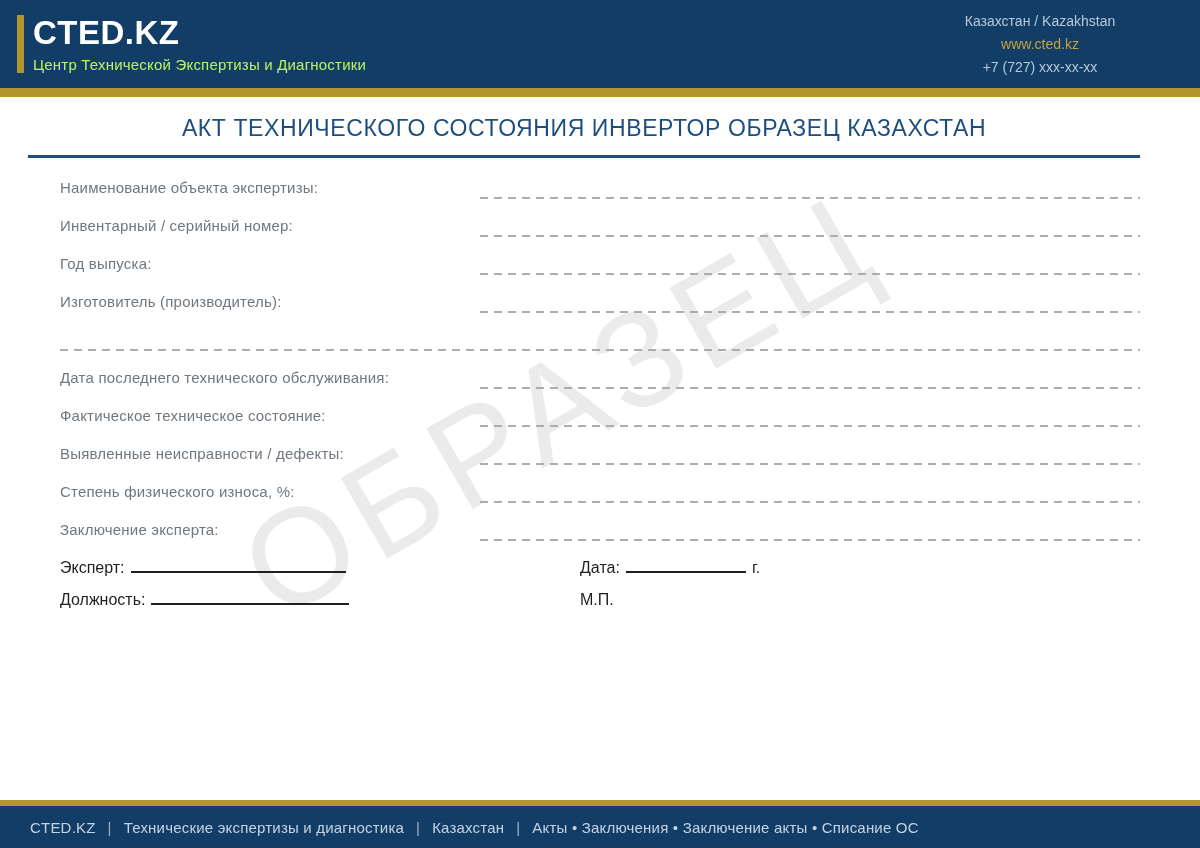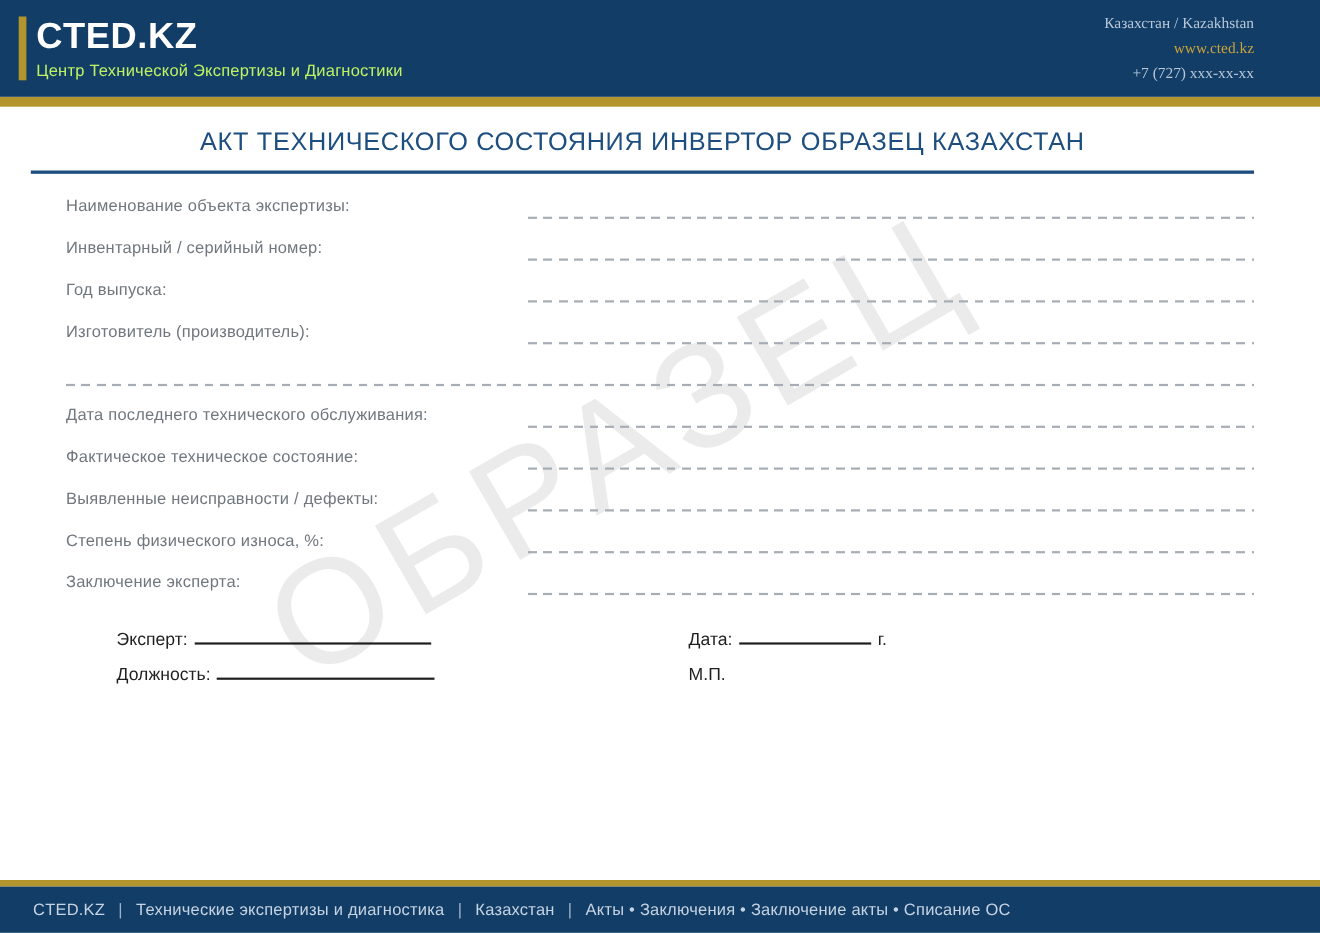--- a/index.html
+++ b/index.html
@@ -19,21 +19,21 @@
     padding:0 60px 0 0;
   }
   .brand-block { display:flex; align-items:stretch; padding:12px 0 12px 17px; }
   .brand-bar { width:7px; background:#b3952e; margin-right:9px; }
   .brand-text .brand-name {
     color:#ffffff; font-size:33px; font-weight:bold; letter-spacing:0.5px; line-height:36px;
   }
   .brand-text .brand-tagline {
     color:#bef264; font-size:15px; margin-top:5px; letter-spacing:0.2px;
   }
-  .contact-block { text-align:right; width:200px; margin-right:0;font-family:Liberation Serif, serif; }
+  .contact-block { text-align:center; width:200px; margin-right:0; }
   .contact-block div { font-size:14px; line-height:23px; }
   .contact-region { color:#b9c8d9; }
   .contact-site { color:#c9a23a; }
   .contact-phone { color:#b9c8d9; }
 
   .gold-divider { height:9px; background:#b3952e; }
 
   
   .title-wrap { padding:17px 60px 0 28px; position:relative; z-index:2; }
   .doc-title {
@@ -48,21 +48,21 @@
   .row-label {
     width:420px; color:#70777e; font-size:15px; padding-bottom:8px; letter-spacing:0.2px;
   }
   .row-line {
     flex:1; height:2px; margin-bottom:5px;
     background:repeating-linear-gradient(90deg,#a6adb4 0 8px,transparent 8px 14px);
   }
 
   
   .signature { margin:13px 60px 0 60px; position:relative; z-index:2; color:#1f1f1f; font-size:16px; }
-  .sig-row { display:flex; height:32px; align-items:flex-end;margin-left:46px; }
+  .sig-row { display:flex; height:32px; align-items:flex-start; }
   .sig-left { width:520px; }
   .sig-line { display:inline-block; border-bottom:2px solid #1f1f1f; height:13px; vertical-align:baseline; }
   .line-expert { width:215px; margin-left:6px; }
   .line-position { width:198px; margin-left:6px; }
   .line-date { width:120px; margin:0 6px; }
 
   
   .watermark {
     position:absolute; left:560px; top:405px; z-index:1;
     transform:translate(-50%,-50%) rotate(-30deg);

